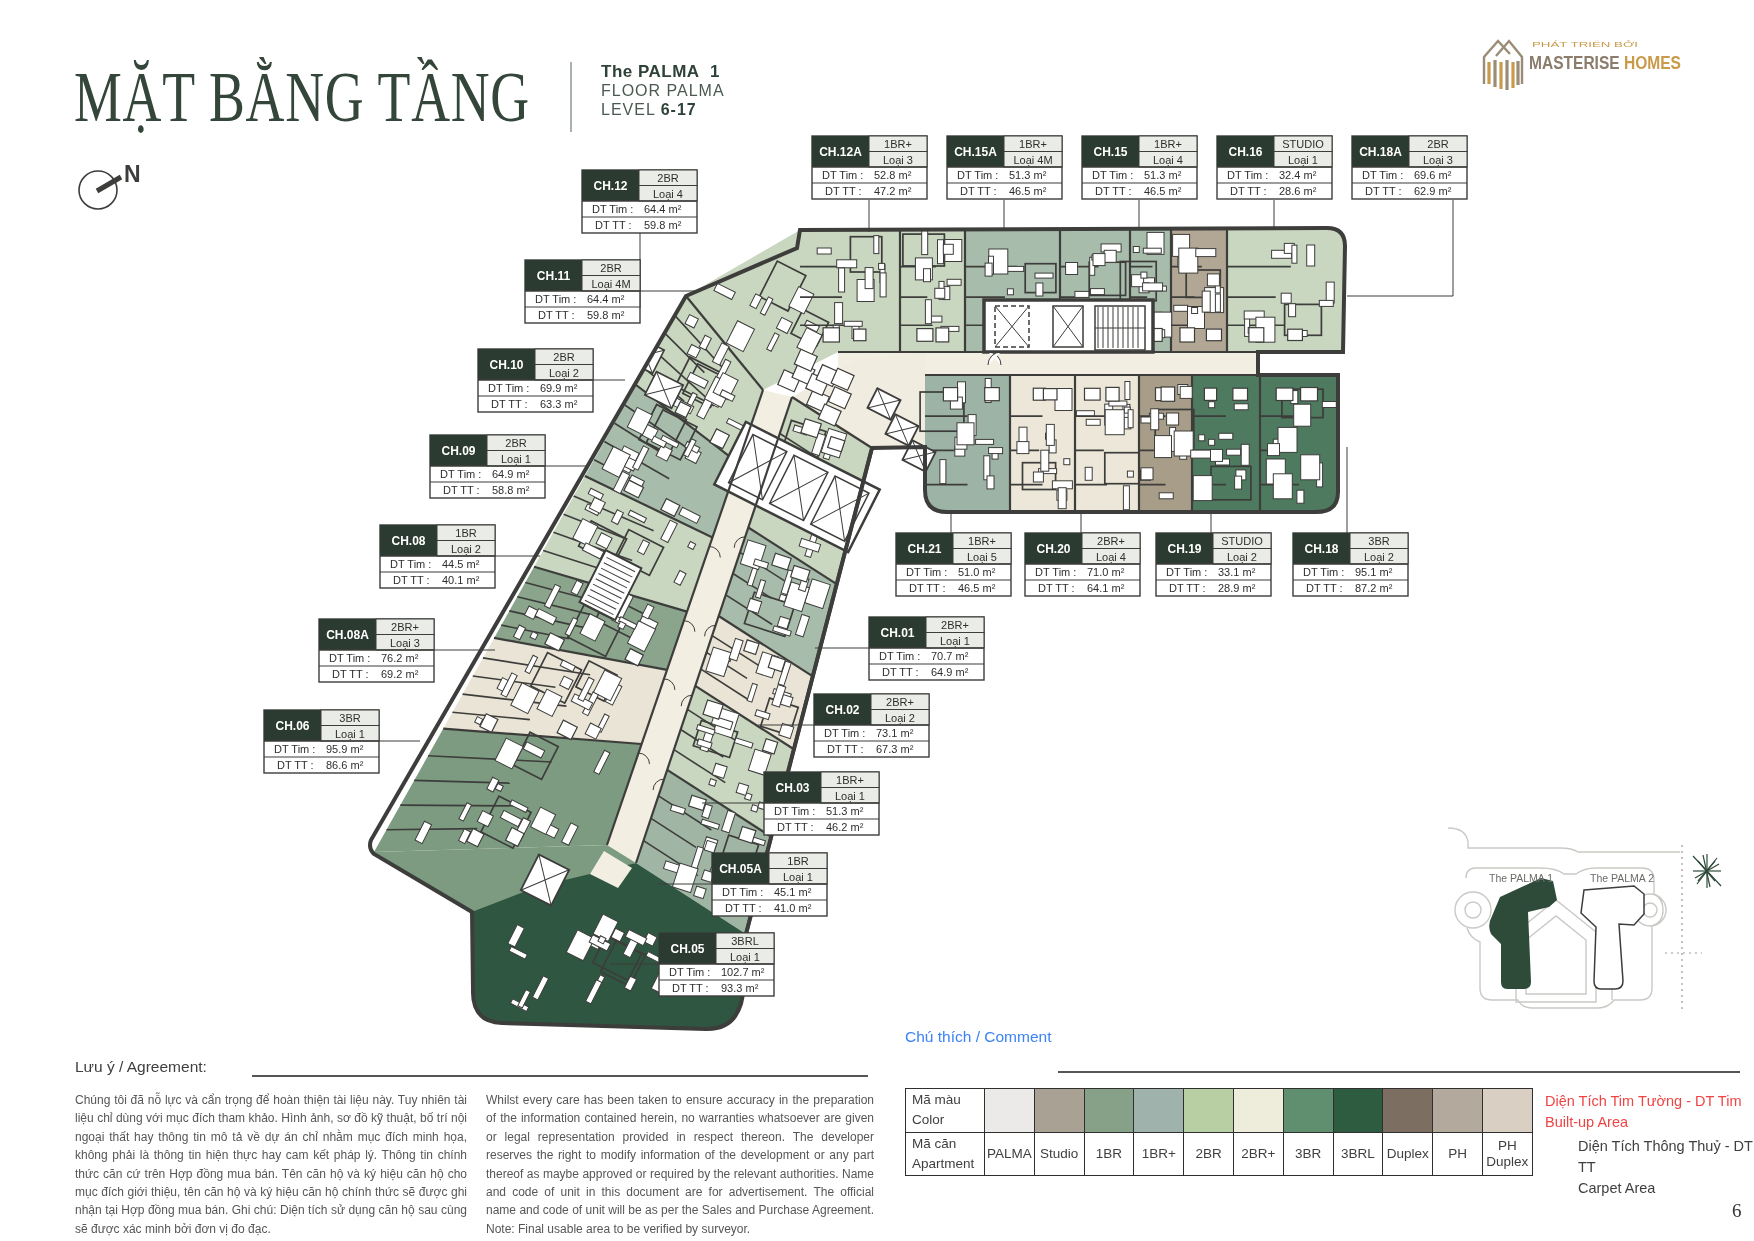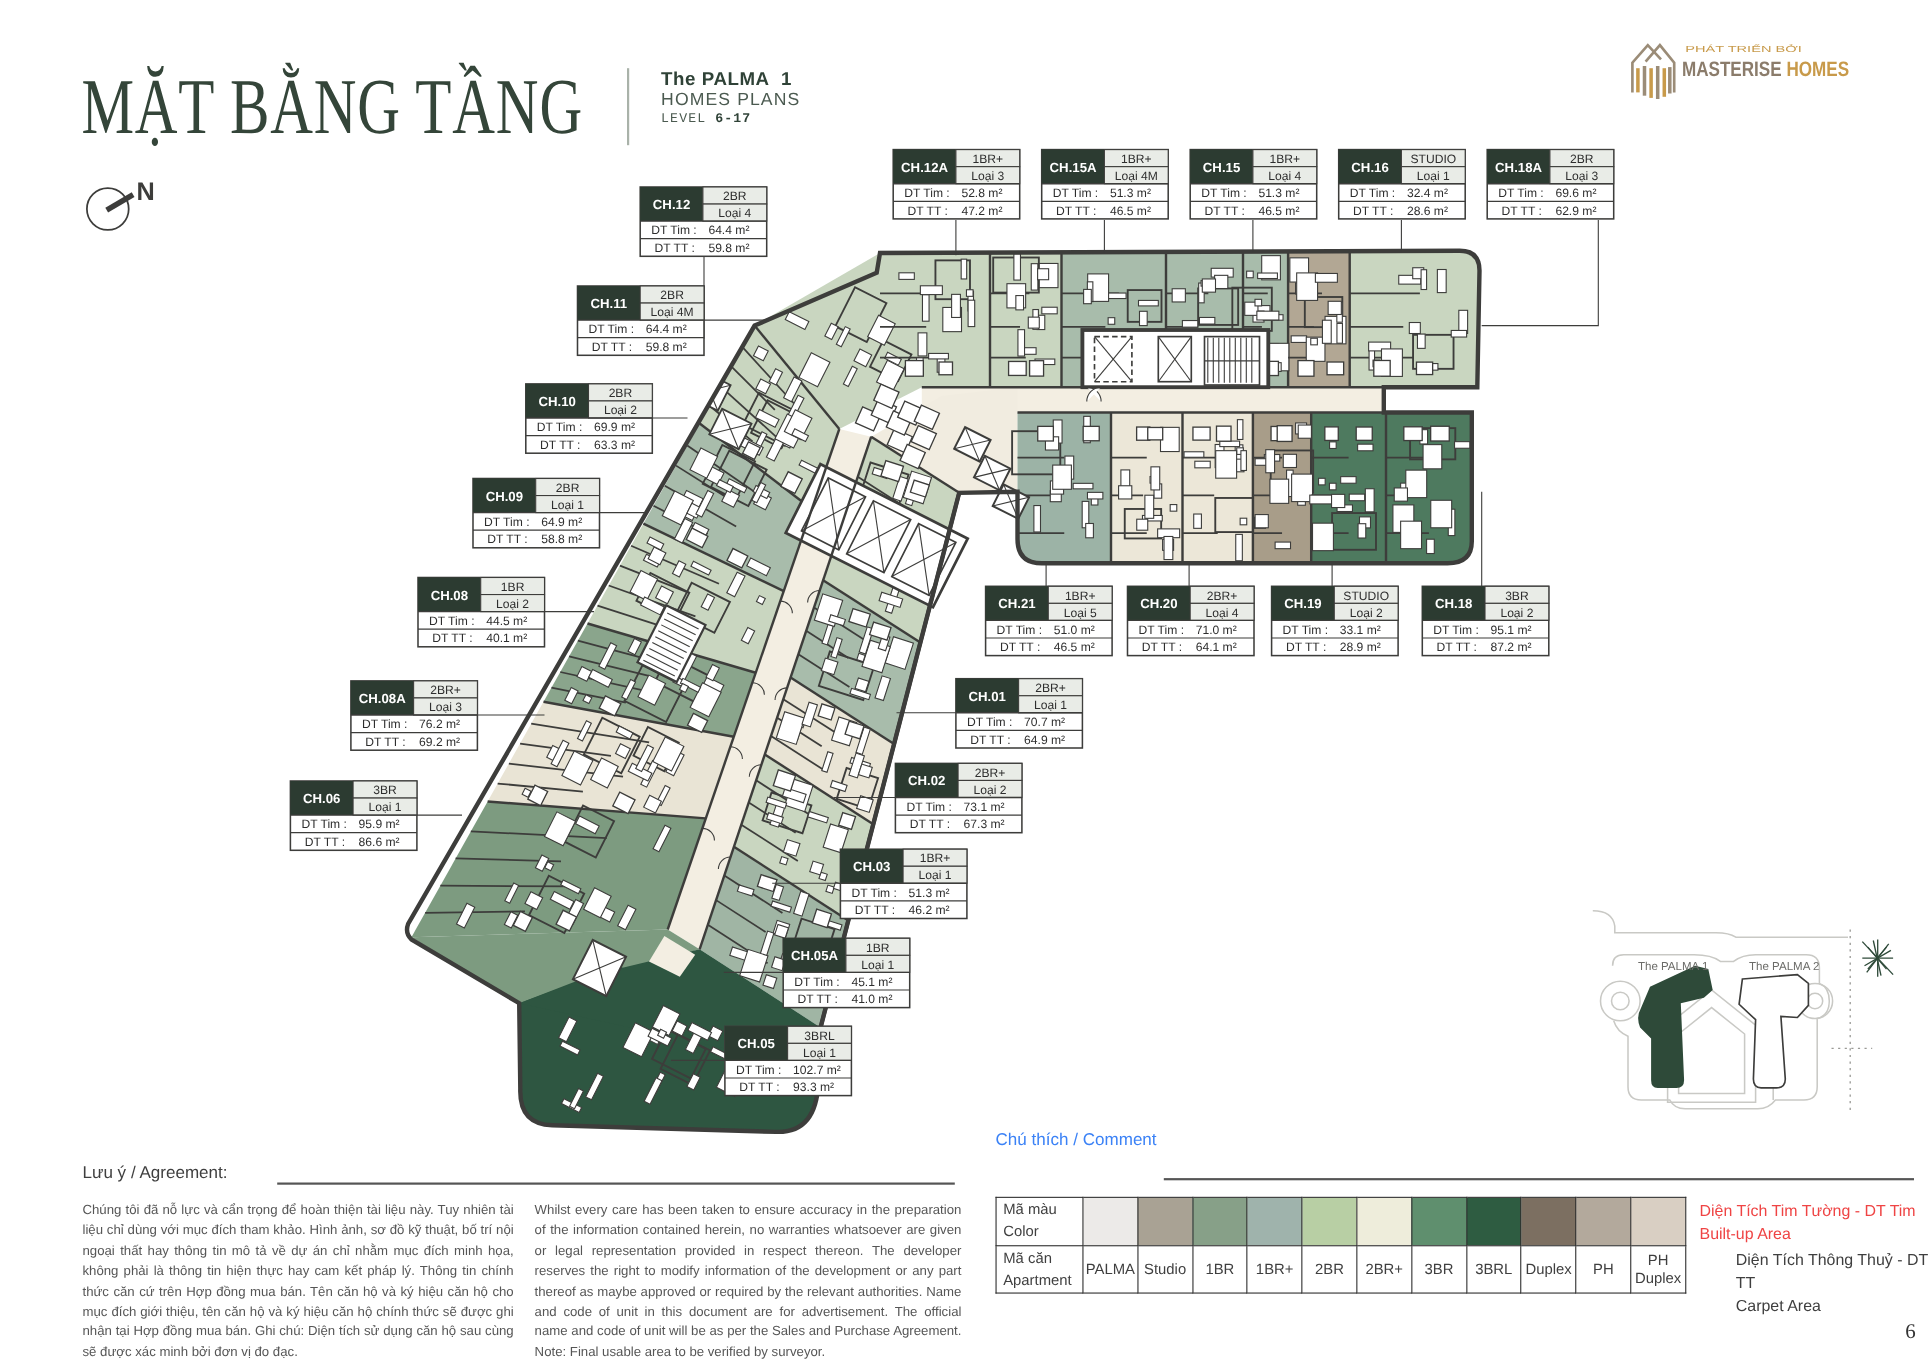--- a/index.html
+++ b/index.html
@@ -5,23 +5,23 @@
 .abs{position:absolute;}
 </style></head>
 <body>
 
 <div class="abs" style="left:74px;top:56px;font-family:'Liberation Serif',serif;font-size:72px;color:#344539;letter-spacing:1px;transform:scaleX(0.747);transform-origin:0 0;white-space:nowrap;">MẶT BẰNG TẦNG</div>
 
 <div class="abs" style="left:570px;top:62px;width:2px;height:70px;background:#a9b2a9;"></div>
 
 <div class="abs" style="left:601px;top:62px;font-size:17px;font-weight:bold;color:#2f4237;letter-spacing:0.5px;">The PALMA&nbsp; 1</div>
 
-<div class="abs" style="left:601px;top:82px;font-size:16px;color:#4b5a50;letter-spacing:1px;">HOMES PLANS</div>
-
-<div class="abs" style="left:601px;top:101px;font-size:12px;color:#4b5a50;letter-spacing:1px;font-family:Liberation Mono, monospace;">LEVEL <b style="color:#2f4237">6-17</b></div>
+<div class="abs" style="left:601px;top:82px;font-size:16px;color:#4b5a50;letter-spacing:1px;">FLOOR PALMA</div>
+
+<div class="abs" style="left:601px;top:101px;font-size:16px;color:#4b5a50;letter-spacing:1px;">LEVEL <b style="color:#2f4237">6-17</b></div>
 <svg width="1754" height="1241" viewBox="0 0 1754 1241" style="position:absolute;left:0;top:0">
 <clipPath id="bldg">
       <path d="M 686,296 L 797,248 L 800,230 L 1327,228 Q 1345,228 1345,246 L 1343,352 L 1258,352 L 1258,375 L 1338,375 L 1338,492 Q 1338,512 1316,512 L 947,512 Q 925,512 925,490 L 925,447 L 872,448 L 746,934 L 744,984 Q 742,1030 706,1029 L 502,1023 Q 472,1022 473,990 L 472,912 L 374,854 Q 368,848 371,840 Z"></path>
     </clipPath>
 
 <path d="M 686,296 L 797,248 L 800,230 L 1327,228 Q 1345,228 1345,246 L 1343,352 L 1258,352 L 1258,375 L 1338,375 L 1338,492 Q 1338,512 1316,512 L 947,512 Q 925,512 925,490 L 925,447 L 872,448 L 746,934 L 744,984 Q 742,1030 706,1029 L 502,1023 Q 472,1022 473,990 L 472,912 L 374,854 Q 368,848 371,840 Z" fill="#ffffff" stroke="none"></path>
 
 <rect x="800.0" y="228.0" width="165.0" height="124.0" fill="#c9d6c0"></rect>
 
 <rect x="965.0" y="228.0" width="206.0" height="124.0" fill="#a8bcab"></rect>

